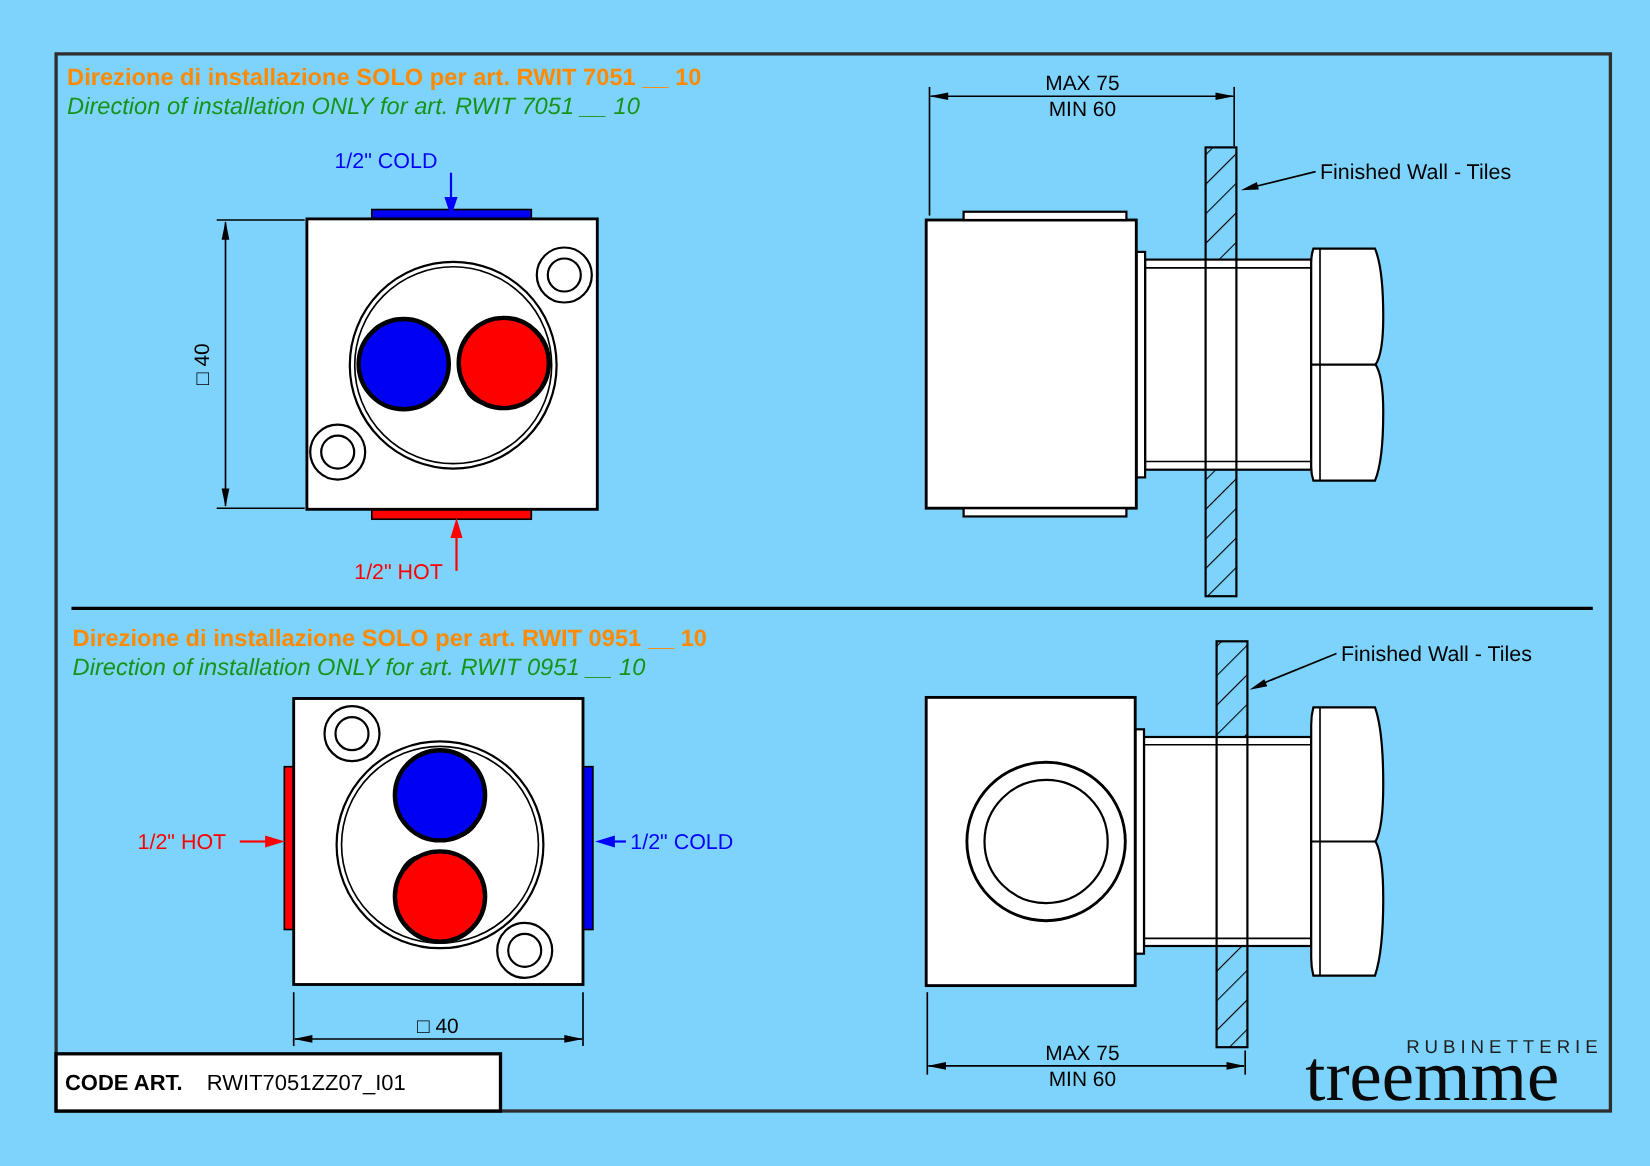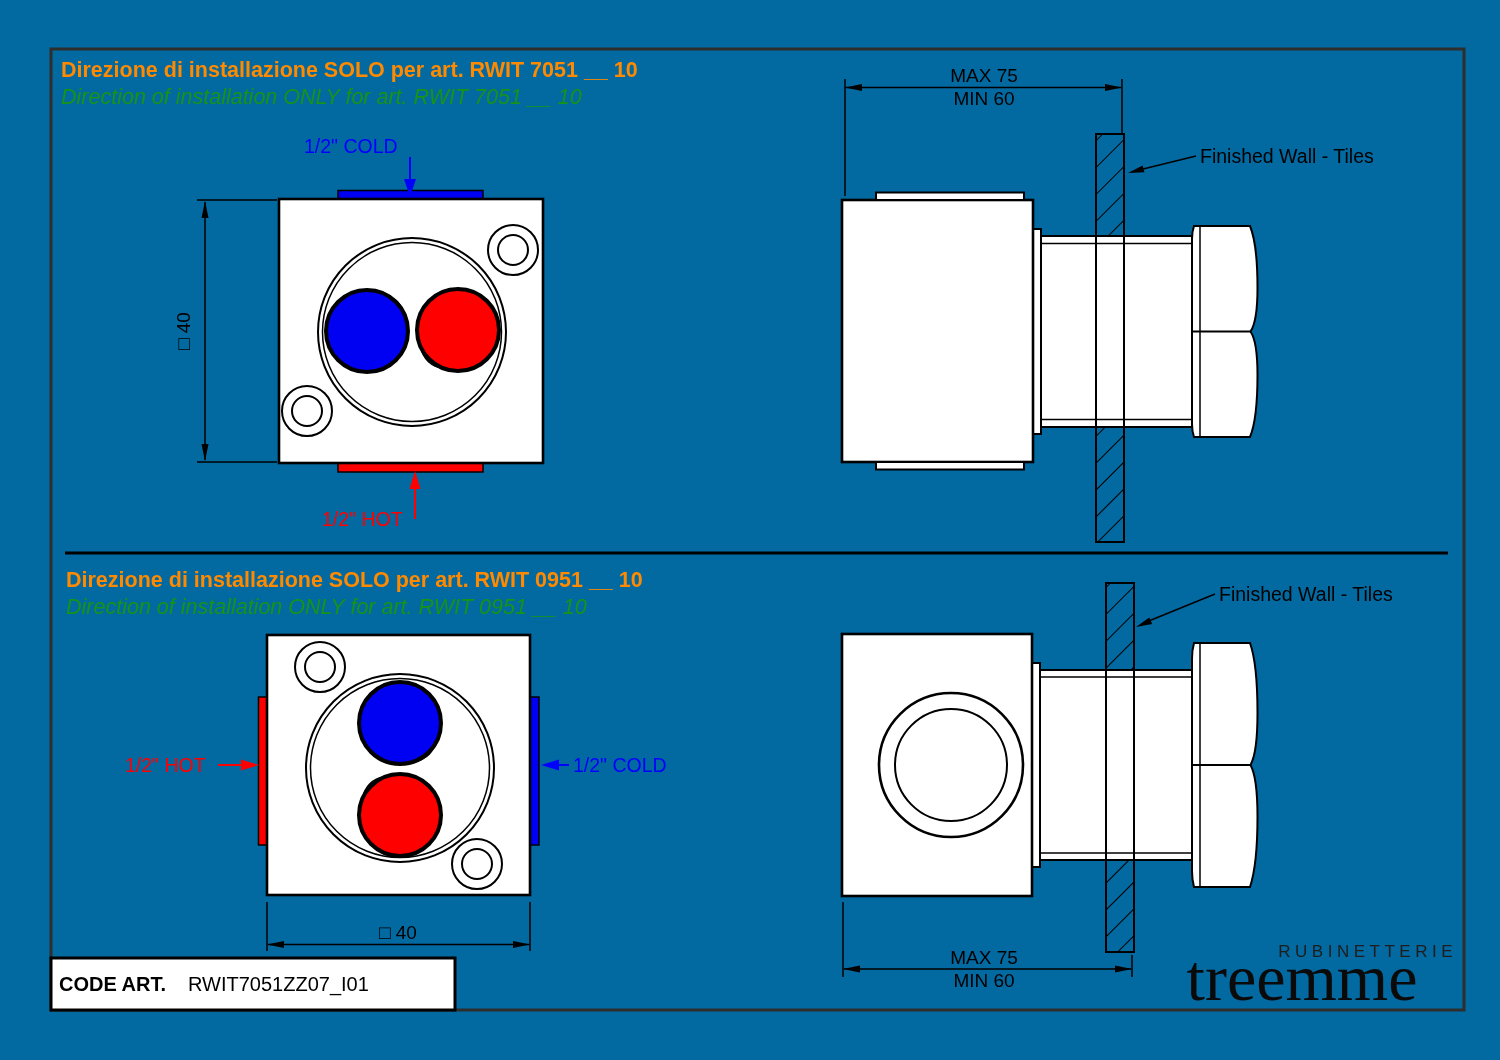--- a/index.html
+++ b/index.html
@@ -1,16 +1,16 @@
 <!DOCTYPE html>
 <html><head>
 <meta charset="utf-8">
 <style>
   html,body{margin:0;padding:0;background:#fff;}
-  #stage{position:relative;width:1500px;height:1060px;background:#0369a1;overflow:hidden;}
+  #stage{position:relative;width:1500px;height:1060px;background:#7dd3fc;overflow:hidden;}
   svg{position:absolute;left:0;top:0;}
   text{font-family:"Liberation Sans",sans-serif;fill:#000;}
   .t-title-it{font-size:21.5px;font-weight:bold;fill:#FF8A00;}
   .t-title-en{font-size:21.5px;font-style:italic;fill:#179417;}
   .t-dim{font-size:19px;}
   .t-cold{font-size:19.5px;fill:#0000FF;}
   .t-hot{font-size:19.5px;fill:#FF0000;}
   .t-wall{font-size:19.5px;}
   .t-code-label{font-size:20px;font-weight:bold;}
   .t-code-val{font-size:20px;}

